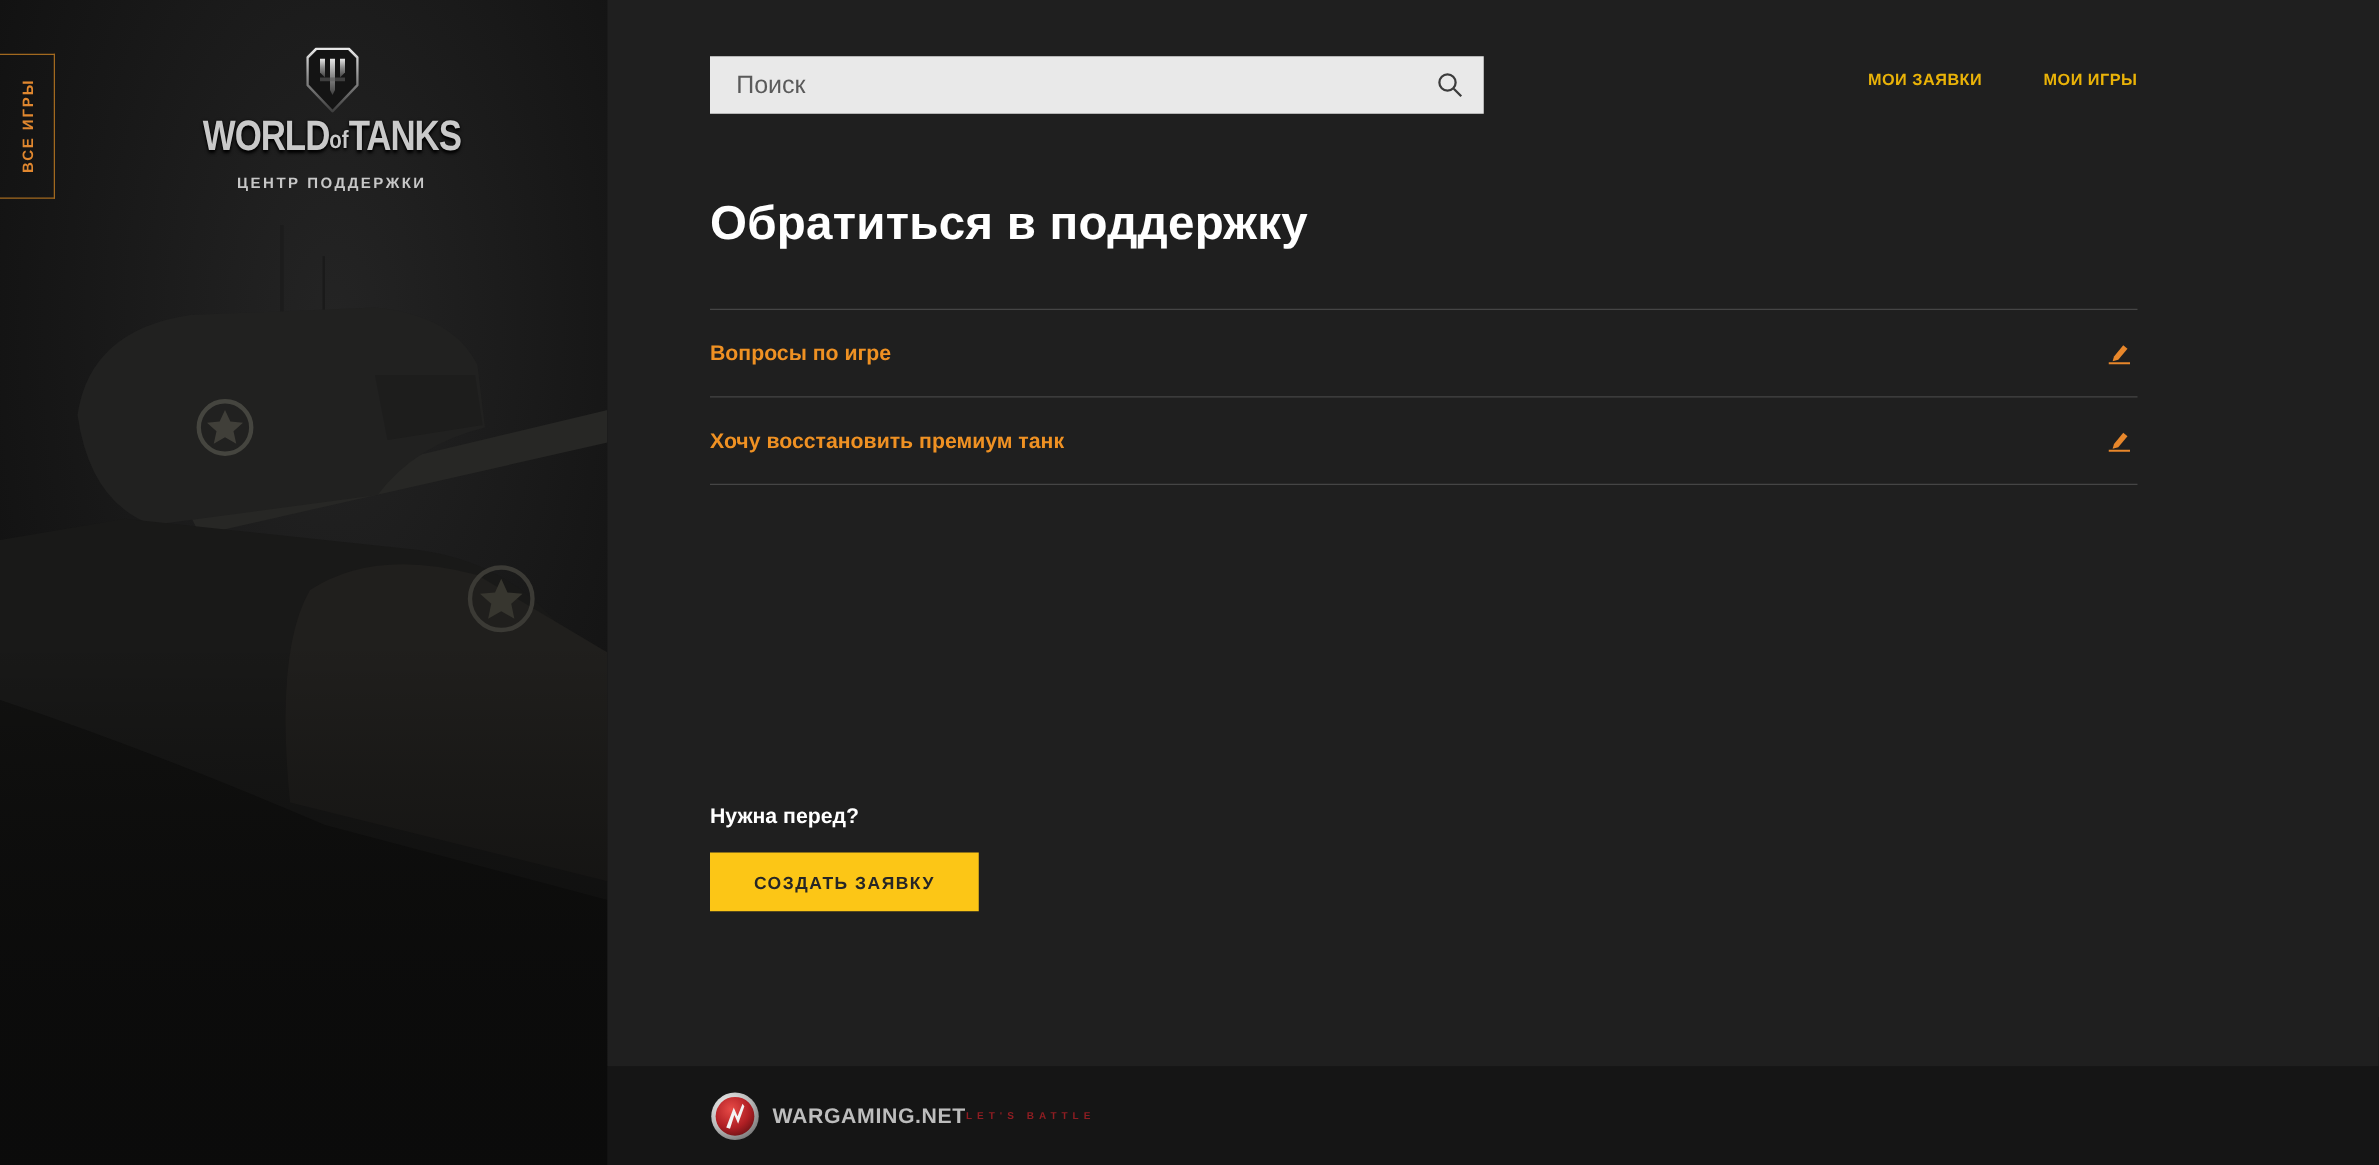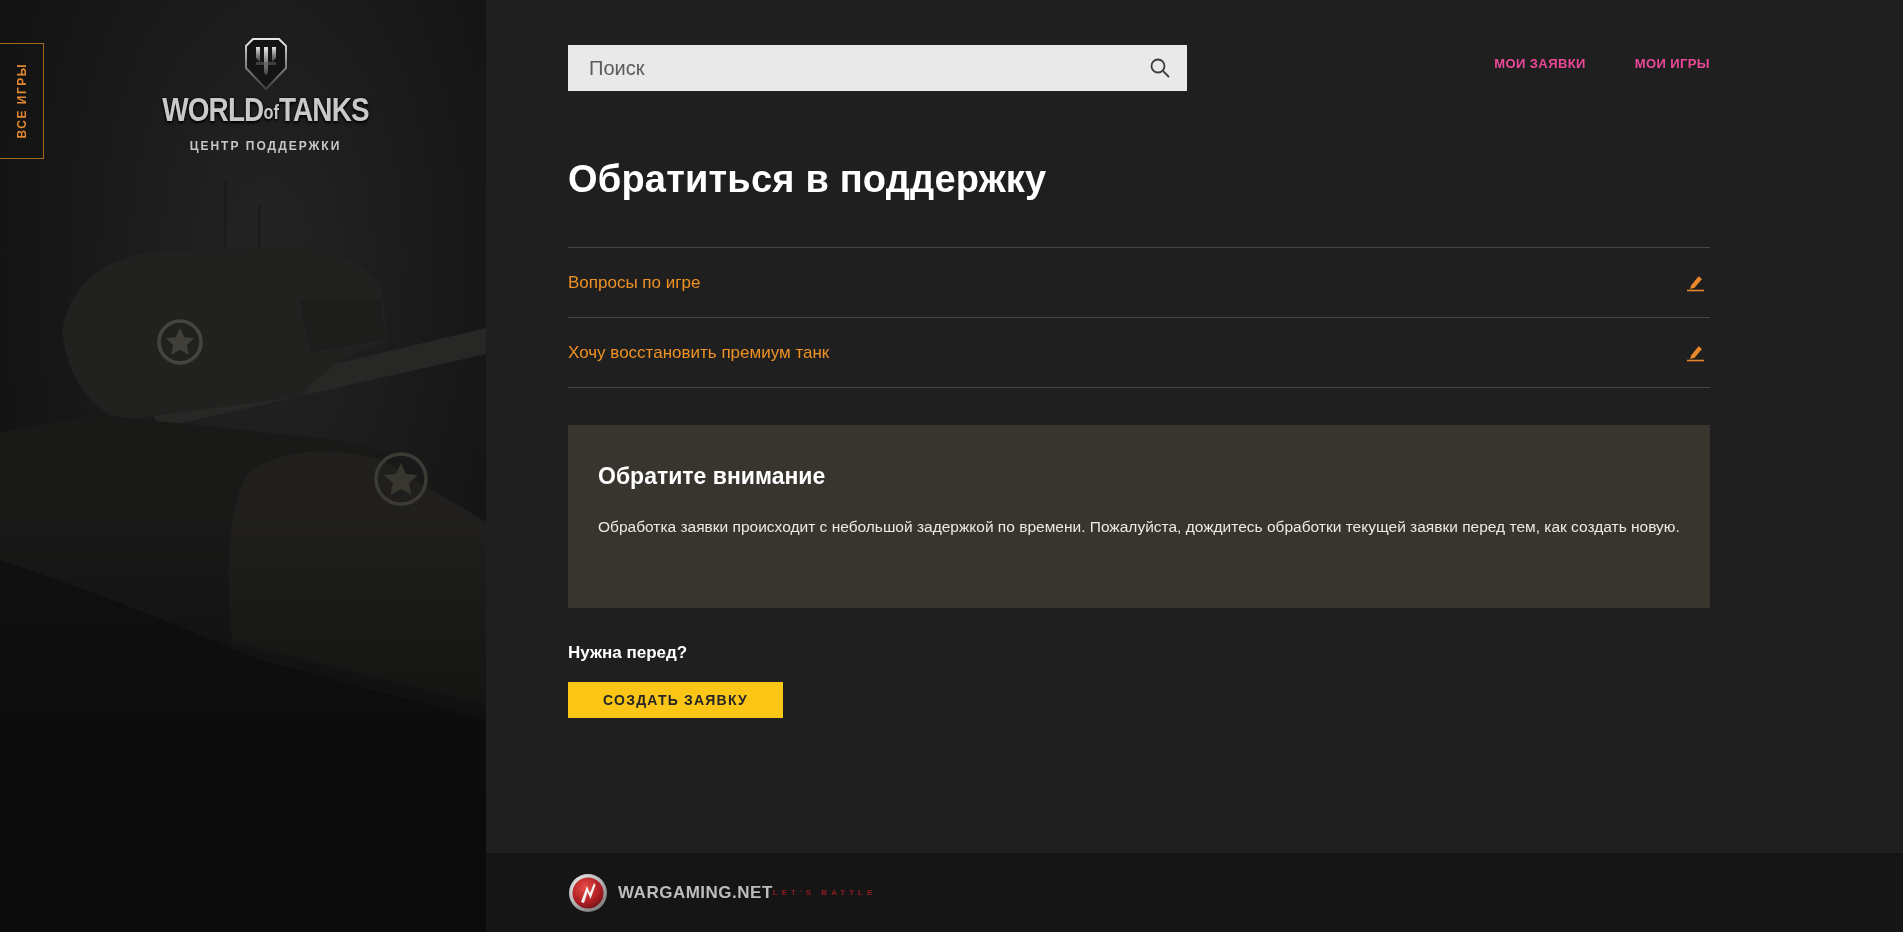--- a/index.html
+++ b/index.html
@@ -34,43 +34,43 @@
 
   .search-wrap { position:absolute; left:82px; top:45px; width:619px; height:46px; background:#e9e9e9; display:flex; align-items:center; }
   .search-input {
     flex:1; height:100%; border:none; outline:none; background:transparent;
     padding:0 10px 0 21px; font-size:20px; color:#333; font-family:"Liberation Sans", sans-serif;
   }
   .search-input::placeholder { color:#5a5a5a; opacity:1; }
   .search-btn { width:54px; height:100%; background:transparent; border:none; cursor:pointer; display:flex; align-items:center; justify-content:center; }
 
   .top-nav { position:absolute; top:56px; right:193px; display:flex; gap:49px; }
-  .top-nav a { color:#ec4899; font-size:13px; font-weight:bold; letter-spacing:0.4px; text-decoration:none; cursor:pointer; white-space:nowrap; }
+  .top-nav a { color:#eab308; font-size:13px; font-weight:bold; letter-spacing:0.4px; text-decoration:none; cursor:pointer; white-space:nowrap; }
 
   .page-title { position:absolute; left:82px; top:158px; color:#ffffff; font-size:38px; font-weight:bold; letter-spacing:0.2px; }
 
   .category-list { position:absolute; left:82px; top:247px; width:1142px; }
   .category-row {
     height:70px; border-top:1px solid rgba(140,140,140,0.35);
     display:flex; align-items:center; justify-content:space-between; cursor:pointer;
   }
   .category-list .bottom-line { border-top:1px solid rgba(140,140,140,0.35); height:0; }
-  .category-label { color:#ef9123; font-size:17px; font-weight:normal; }
+  .category-label { color:#ef9123; font-size:17px; font-weight:bold; }
   .edit-btn { background:transparent; border:none; cursor:pointer; padding:4px; display:flex; }
 
   .notice {
     position:absolute; left:82px; top:425px; width:1142px; height:183px;
     background:#38342e; padding:38px 30px 0 30px;
   }
   .notice-title { color:#ffffff; font-size:23px; font-weight:bold; }
   .notice-body { margin-top:24px; color:#eceae6; font-size:15.5px; line-height:26px; max-width:1082px; }
 
   .help-prompt { position:absolute; left:82px; top:643px; color:#ffffff; font-size:17px; font-weight:bold; }
   .create-btn {
-    position:absolute; left:82px; top:682px; width:215px; height:36px;
+    position:absolute; left:82px; top:682px; width:215px; height:47px;
     background:#fcc616; border:none; cursor:pointer;
     color:#262626; font-size:14px; font-weight:bold; letter-spacing:1.2px;
     font-family:"Liberation Sans", sans-serif;
   }
 
   
   .footer { position:absolute; left:486px; top:853px; width:1417px; height:79px; background:#151515; display:flex; align-items:center; }
   .wg-logo { margin-left:82px; display:flex; align-items:center; gap:10px; cursor:pointer; }
   .wg-text { display:flex; }
   .wg-brand { color:#bdbdbd; font-size:17px; font-weight:bold; letter-spacing:0.5px; line-height:17px; }
@@ -168,24 +168,20 @@
         <button class="edit-btn">
           <svg width="22" height="19" viewBox="0 0 22 19">
             <path d="M7.2 12.2 L14.6 3.2 L18 5.9 L10.6 14.8 L6.1 15.9 Z" fill="#e8872b"></path>
             <line x1="3" y1="17.5" x2="20" y2="17.5" stroke="#e8872b" stroke-width="1.6"></line>
           </svg>
         </button>
       </div>
       <div class="bottom-line"></div>
     </div>
 
-    <div class="notice">
-      <div class="notice-title">Обратите внимание</div>
-      <div class="notice-body">Обработка заявки происходит с небольшой задержкой по времени. Пожалуйста, дождитесь обработки текущей заявки перед тем, как создать новую.</div>
-    </div>
 
     <div class="help-prompt">Нужна перед?</div>
     <button class="create-btn">СОЗДАТЬ ЗАЯВКУ</button>
   </div>
 
   <div class="footer">
     <div class="wg-logo">
       <svg width="40" height="40" viewBox="0 0 40 40">
         <defs>
           <radialGradient id="ring" cx="35%" cy="30%" r="80%">

